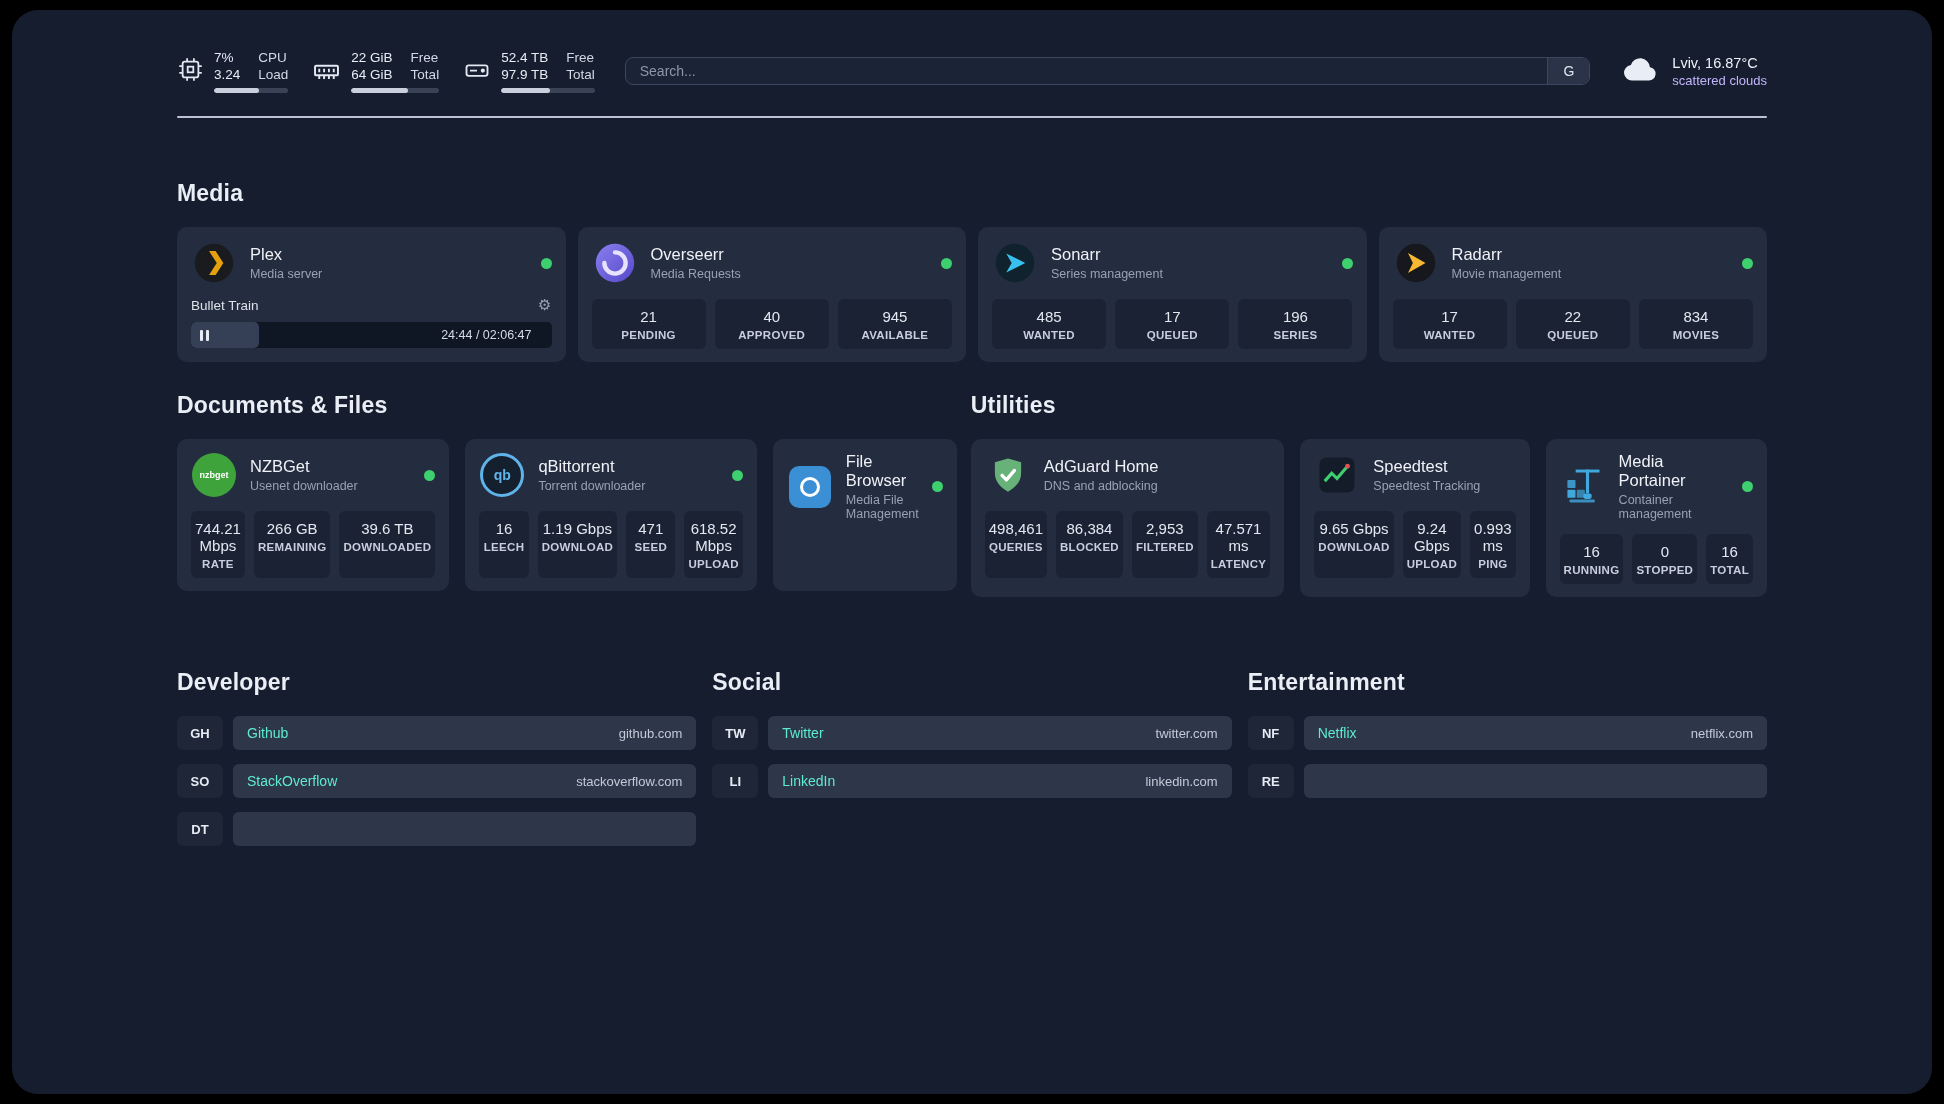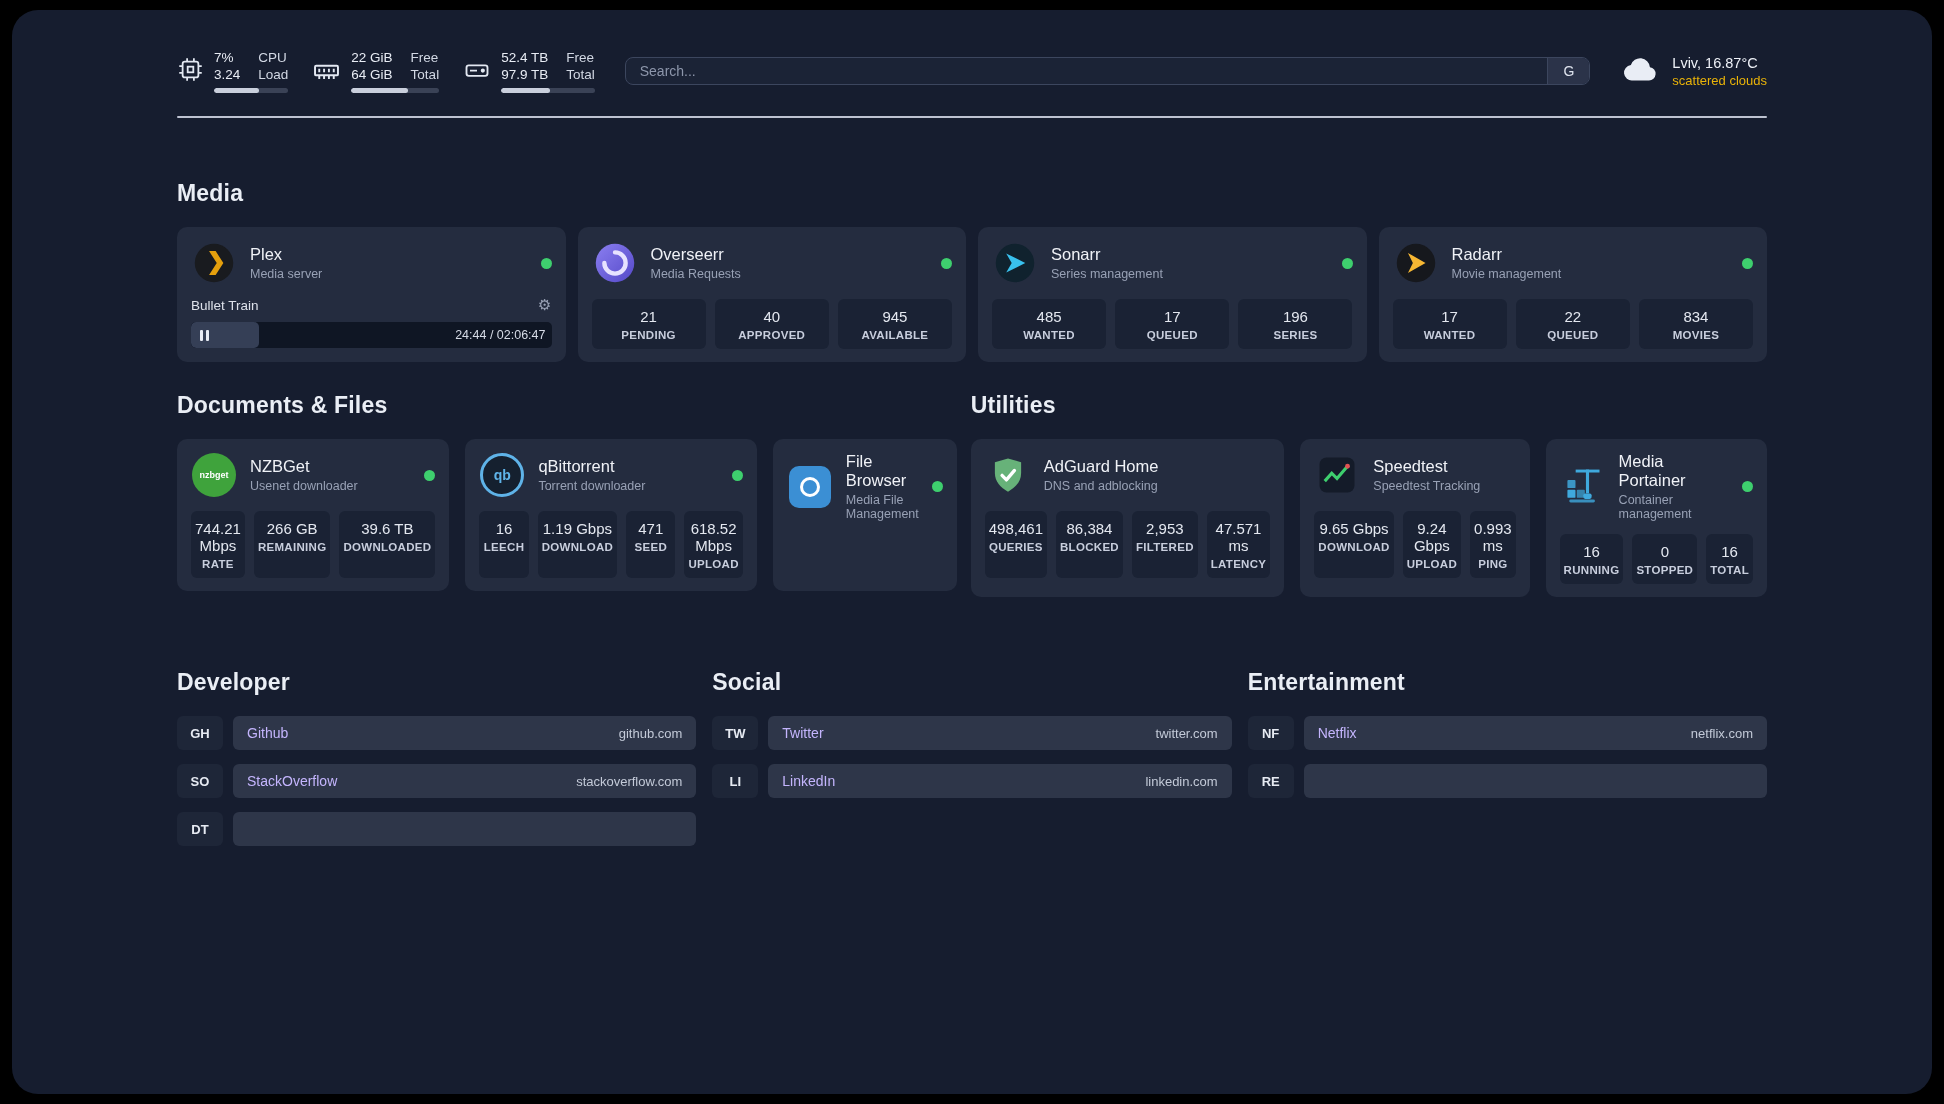--- a/index.html
+++ b/index.html
@@ -28,21 +28,21 @@
   .searchwrap { flex: 1; margin: 0 30px; position: relative; display: flex; align-items: center;
     background: #1b2336; border: 1px solid #3c465e; border-radius: 8px; height: 28px; overflow: hidden; }
   .searchwrap input { flex: 1; background: transparent; border: none; outline: none; color: #e8ecf4;
     font-size: 14px; padding: 0 14px; font-family: inherit; }
   .searchwrap input::placeholder { color: #8d96ab; }
   .search-engine { width: 42px; height: 100%; background: #2b3349; border-left: 1px solid #3c465e;
     display: flex; align-items: center; justify-content: center; color: #dfe4ee; font-size: 14px; cursor: pointer; }
 
   .weather { display: flex; align-items: center; gap: 10px; }
   .weather-text .w1 { color: #eef1f7; font-size: 14.5px; }
-  .weather-text .w2 { color: #eab308; font-size: 13px; margin-top: 2px; }
+  .weather-text .w2 { color: #c4b5fd; font-size: 13px; margin-top: 2px; }
 
   .divider { height: 2px; background: #cfd5e3; opacity: 0.9; margin-top: 22px; border-radius: 1px; }
 
   
   h2.section-title { font-size: 23px; font-weight: 600; color: #eaeef5; margin: 0 0 20px; letter-spacing: .2px; }
   .media-section { margin-top: 62px; }
   .media-grid { display: grid; grid-template-columns: repeat(4, 1fr); gap: 12px; }
 
   .svc-card { background: #242c3f; border-radius: 10px; padding: 13px 14px; }
   .svc-head { display: flex; align-items: center; gap: 13px; }
@@ -61,21 +61,21 @@
 
   
   .player { margin-top: 10px; }
   .player-top { display: flex; align-items: center; justify-content: space-between; }
   .player-title { font-size: 13.5px; color: #dde1ea; }
   .gear { color: #98a1b5; font-size: 15px; cursor: pointer; }
   .player-bar { position: relative; height: 26px; background: #0f1624; border-radius: 5px; margin-top: 8px; overflow: hidden; }
   .player-fill { height: 100%; background: #353f56; border-radius: 5px; display: flex; align-items: center; padding-left: 9px; min-width: 34px; }
   .pause-icon { display: inline-flex; gap: 3px; cursor: pointer; }
   .pause-icon i { width: 3px; height: 11px; background: #e8ecf4; border-radius: 1px; display: block; }
-  .player-time { position: absolute; right: 6px; top: 0; line-height: 26px; font-size: 12.5px; color: #d6dbe6; }
+  .player-time { position: absolute; right: 20px; top: 0; line-height: 26px; font-size: 12.5px; color: #d6dbe6; }
 
   .mid-grid { display: grid; grid-template-columns: 1fr 1fr; gap: 0 14px; margin-top: 30px; }
   .stack { display: flex; flex-direction: row; gap: 16px; }
 
   
   .icon-circle { width: 44px; height: 44px; border-radius: 50%; display: flex; align-items: center; justify-content: center; }
   .nzbget-ic { background: #3fa33c; }
   .nzbget-ic span { color: #fff; font-size: 9px; font-weight: 700; }
   .qb-ic { background: #15202f; border: 3px solid #5fb3e8; }
   .qb-ic span { color: #5fb3e8; font-size: 14px; font-weight: 700; }
@@ -83,21 +83,21 @@
   .fb-ring { width: 20px; height: 20px; border: 3.5px solid #fff; border-radius: 50%; }
 
   
   .links-grid { display: grid; grid-template-columns: repeat(3, 1fr); gap: 0 16px; margin-top: 72px; padding-bottom: 40px; }
   .link-rows { display: flex; flex-direction: column; gap: 14px; }
   .link-row { display: flex; align-items: stretch; gap: 10px; height: 34px; cursor: pointer; }
   .link-abbr { width: 46px; background: #1e2638; border-radius: 6px; color: #e6eaf2; font-size: 13px; font-weight: 600;
     display: flex; align-items: center; justify-content: center; flex: none; }
   .link-pill { flex: 1; background: #2e3649; border-radius: 6px; display: flex; align-items: center;
     justify-content: space-between; padding: 0 14px; }
-  .link-name { color: #c4b5fd; font-size: 14px; }
+  .link-name { color: #5eead4; font-size: 14px; }
   .link-url { color: #c3cad8; font-size: 13px; }
 </style>
 </head>
 <body>
 
 <div class="frame">
 
   <div class="topbar">
     <div class="metrics">
 

